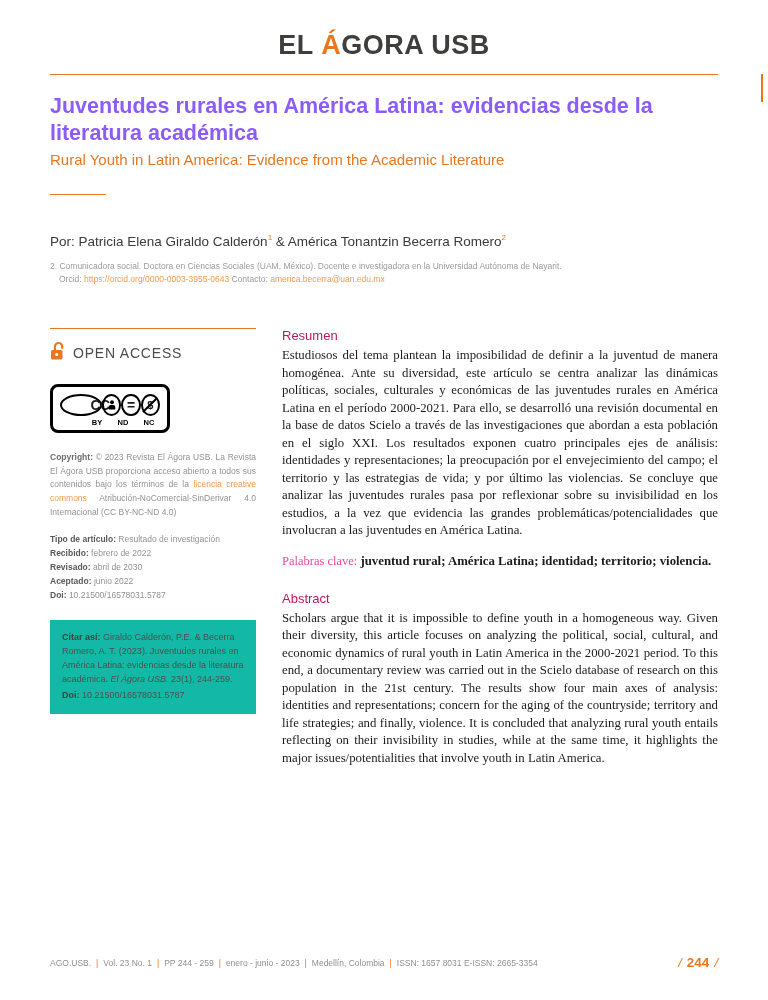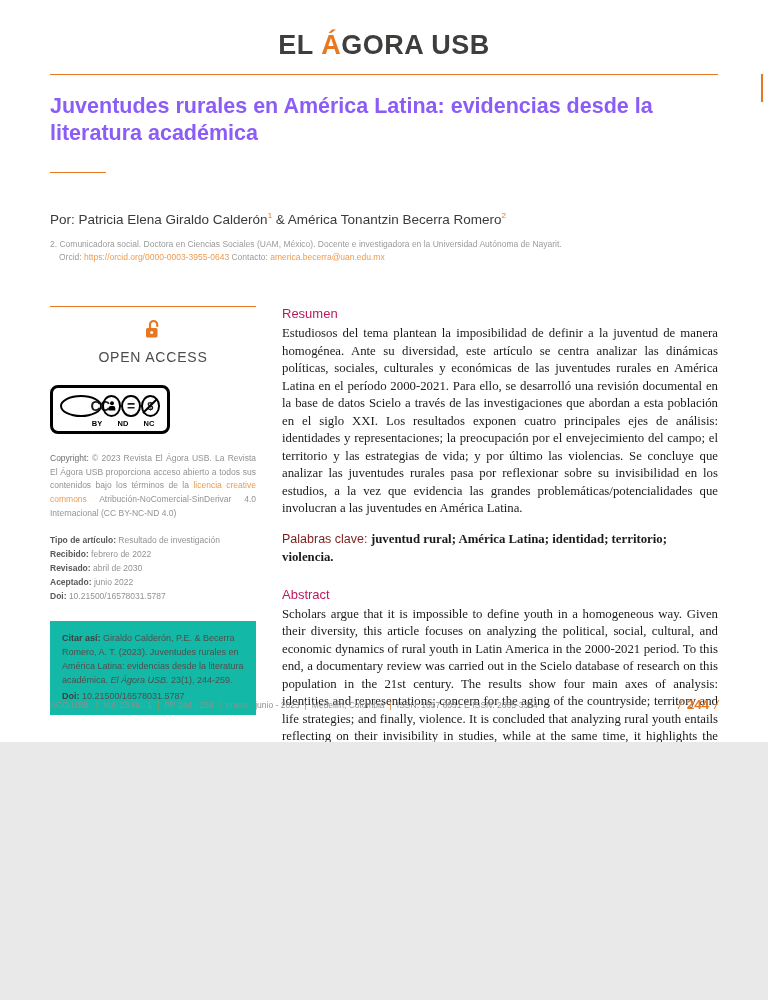--- a/index.html
+++ b/index.html
@@ -1,17 +1,17 @@
 <!DOCTYPE html>
 <html><head>
 <meta charset="utf-8">
 <style>
   html,body { margin:0; padding:0; background:#e9e9e9; }
   .page {
-    position:relative; width:768px; height:742px; margin:0 auto;
+    position:relative; width:768px; height:1000px; margin:0 auto;
     background:#ffffff; overflow:hidden;
     font-family:"Liberation Sans", sans-serif; color:#1c1c1c;
   }
   
   .logo { text-align:center; padding-top:30px; font-size:27px; font-weight:800;
           letter-spacing:0.5px; color:#3e3e3d; }
   .logo .accent { color:#e87722; }
   .top-rule { margin:13px 50px 0; border-top:1.5px solid #e87722; height:0; }
   .corner-mark { position:absolute; right:5px; top:74px; width:2.5px; height:28px; background:#e87722; }
 
@@ -29,58 +29,58 @@
   .footnotes .link { color:#f09a4e; text-decoration:none; }
   .fn2-line2 { padding-left:9px; }
 
   
   .columns { display:flex; margin:42px 50px 0; gap:26px; }
   .col-left { width:206px; flex:none; }
   .col-right { flex:1; min-width:0; }
 
   .left-rule { border-top:1.5px solid #e87722; margin-bottom:12px; }
   .open-access { display:flex; align-items:center; gap:7px; color:#4c4c4c;
-                 font-size:14px; font-weight:500; letter-spacing:0.8px;flex-direction:column; }
+                 font-size:14px; font-weight:500; letter-spacing:0.8px; }
 
   .cc-badge { margin-top:20px; width:120px; border:3px solid #000; border-radius:8px;
               padding:7px 7px 3px; box-sizing:border-box; background:#fff; }
   .cc-icons { display:flex; justify-content:space-between; }
   .cc-circle { width:22px; height:22px; border:2.4px solid #000; border-radius:50%;
                display:flex; align-items:center; justify-content:center;
                font-weight:bold; box-sizing:border-box; position:relative; }
   .cc-cc { font-size:14px; letter-spacing:-0.5px;padding-left:38px; }
   .cc-eq { font-size:14px; }
   .cc-nc { font-size:11px; }
   .cc-nc .strike { position:absolute; width:20px; height:2px; background:#000;
                    transform:rotate(-45deg); }
   .cc-labels { display:flex; justify-content:space-between; margin-top:2px;
                font-size:7.5px; font-weight:bold; color:#000; }
   .cc-labels span { width:22px; text-align:center; }
 
   .copyright { margin-top:18px; font-size:8.5px; color:#929292; line-height:1.6;
                text-align:justify; }
-  .copyright .lbl { font-weight:normal; color:#6d6d6d; }
+  .copyright .lbl { font-weight:bold; color:#6d6d6d; }
   .copyright .link { color:#f09a4e; }
 
   .meta { margin-top:13px; font-size:8.5px; color:#929292; line-height:1.65; }
   .meta .meta-label { font-weight:bold; color:#595959; }
 
   .citation-box { margin-top:18px; background:#14b8a6; padding:11px 12px;
                   font-size:9px; color:#4f4f4f; line-height:1.55; }
   .citation-box .lbl { font-weight:bold; color:#3f3f3f; }
   .citation-box .journal { font-style:italic; }
   .citation-box .doi-line { margin-top:2px; }
 
   
   .section-heading { margin:0 0 4px; font-size:13px; font-weight:500; color:#be185d; }
   .para { margin:0 0 8px; font-family:"Liberation Serif", serif; font-size:12.8px;
           line-height:1.37; text-align:justify; color:#1b1b1b; }
   .kw-line { font-family:"Liberation Serif", serif; font-size:12.8px; line-height:1.4;
              margin-bottom:0; }
-  .kw-label { color:#7f1d1d; font-family:Liberation Sans, sans-serif; font-size:12.5px; }
+  .kw-label { color:#ec4899; font-family:Liberation Serif, serif; font-size:12.5px; }
   .kw-text { font-weight:bold; color:#1b1b1b; }
   .section-gap { height:20px; }
 
   
   .footer { position:absolute; left:50px; right:50px; bottom:30px;
             display:flex; justify-content:space-between; align-items:center; }
   .footer-left { font-size:8.5px; color:#8f8f8f; }
   .footer-left .sep { color:#e87722; margin:0 5px; }
   .footer-right { display:flex; align-items:center; gap:5px; }
   .footer-right .psep { color:#e87722; font-size:13px; font-style:italic; }
@@ -90,20 +90,21 @@
 <body>
 
 <div class="page">
 
   <div class="logo"><span>EL </span><span class="accent">Á</span><span>GORA USB</span></div>
   <div class="top-rule"></div>
   <div class="corner-mark"></div>
 
   <div class="title-block">
     <h1 class="title-es">Juventudes rurales en América Latina: evidencias desde la literatura académica</h1>
+    <p class="title-en">Rural Youth in Latin America: Evidence from the Academic Literature</p>
     <div class="short-rule"></div>
   </div>
 
   <div class="authors"><span>Por: </span><span>Patricia Elena Giraldo Calderón</span><sup>1</sup><span> &amp; </span><span>América Tonantzin Becerra Romero</span><sup>2</sup></div>
 
   <div class="footnotes">
     <div><span>2. Comunicadora social. Doctora en Ciencias Sociales (UAM, México). Docente e investigadora en la Universidad Autónoma de Nayarit.</span></div>
     <div class="fn2-line2"><span>Orcid: </span><a class="link">https://orcid.org/0000-0003-3955-0643</a><span> Contacto: </span><a class="link">america.becerra@uan.edu.mx</a></div>
   </div>
 

